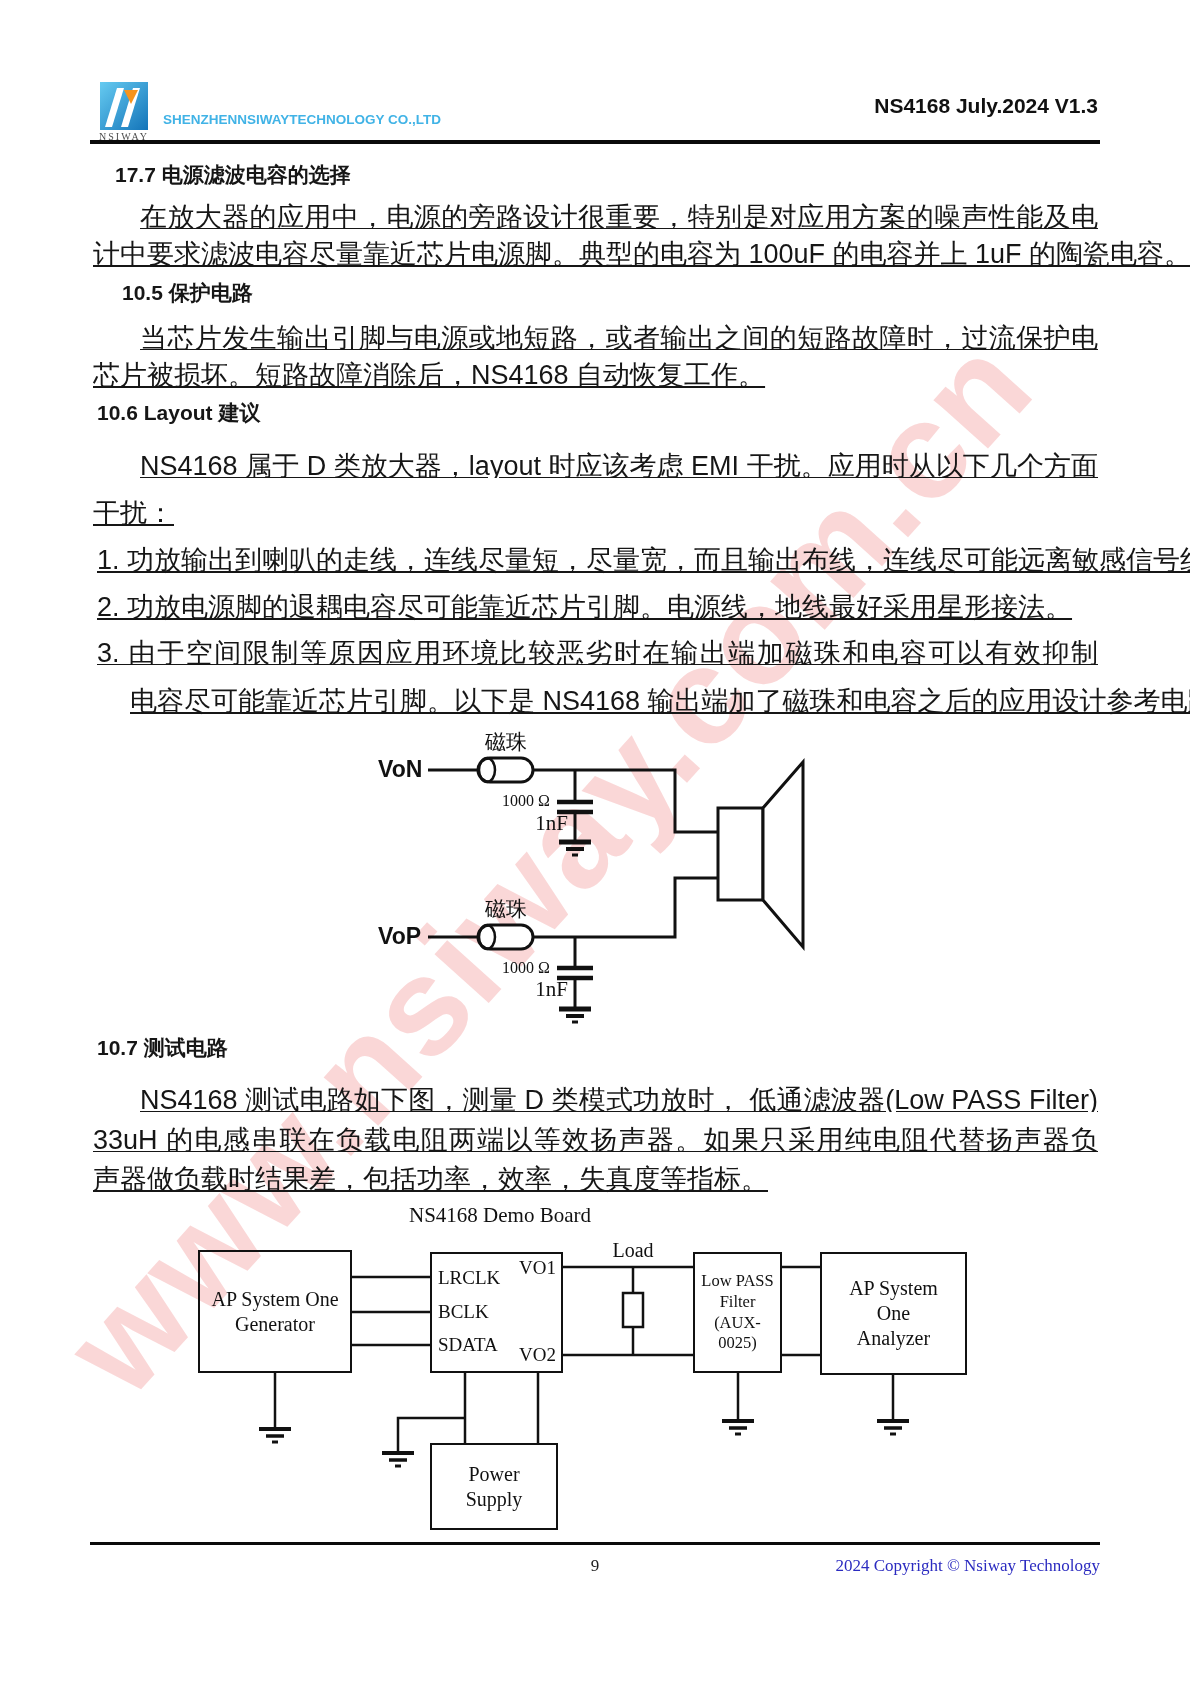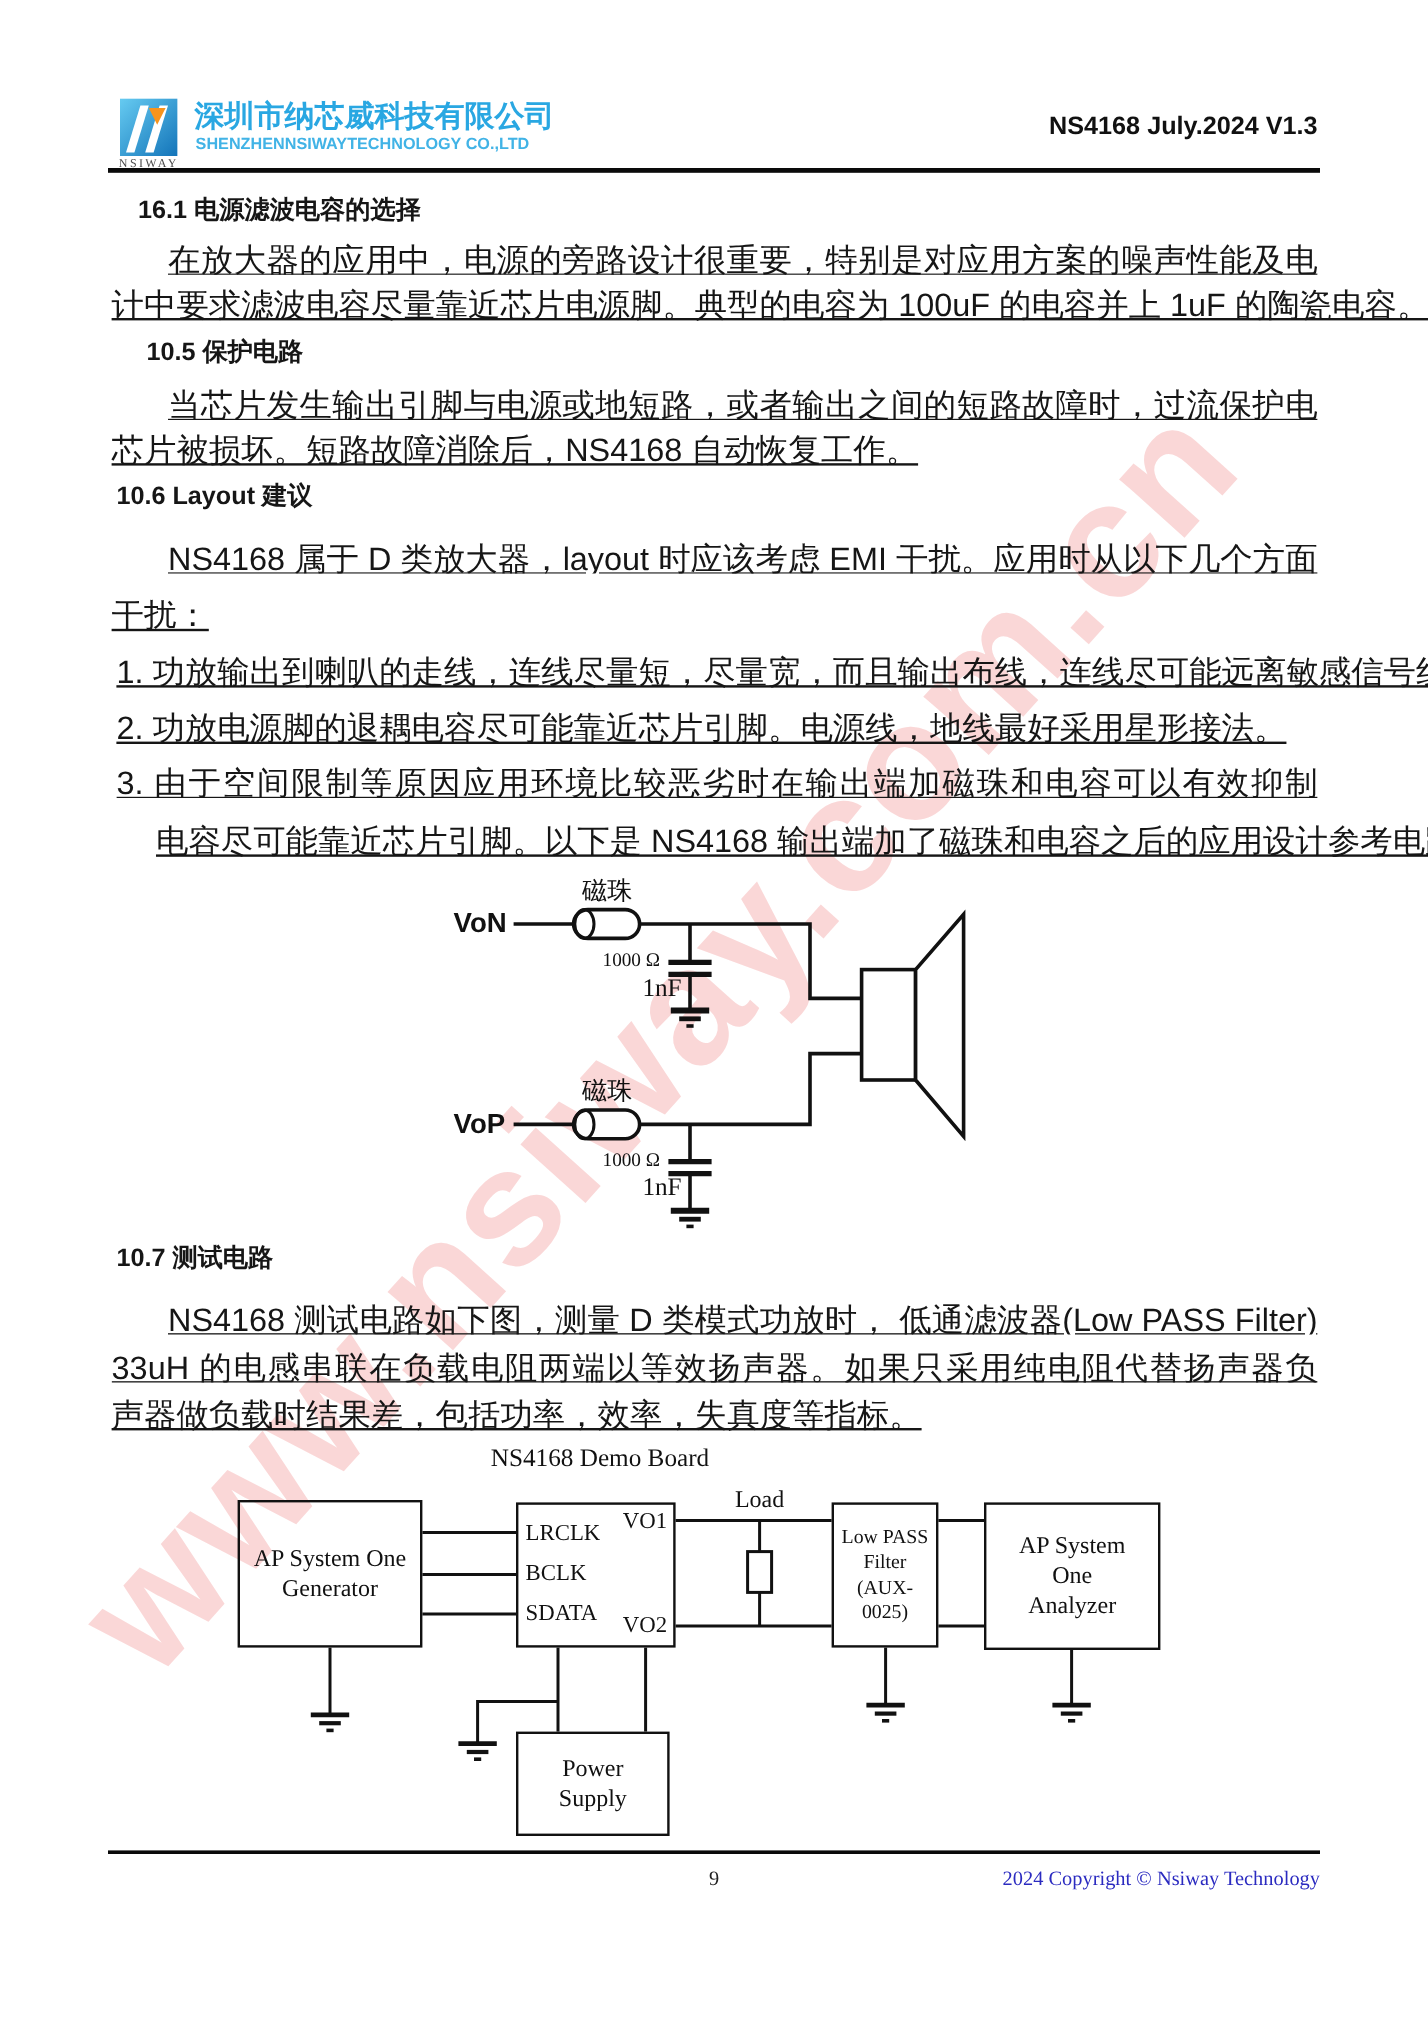--- a/index.html
+++ b/index.html
@@ -69,26 +69,25 @@
           <stop offset="0" stop-color="#66cbf1"></stop>
           <stop offset="1" stop-color="#1374b9"></stop>
         </linearGradient>
       </defs>
       <rect x="0" y="0" width="48" height="48" fill="url(#lg)"></rect>
       <polygon points="5,45 17,6 24,6 12,45" fill="#ffffff"></polygon>
       <polygon points="21,45 33,6 40,6 28,45" fill="#ffffff"></polygon>
       <polygon points="24,8 38,8 31,22" fill="#f7941d"></polygon>
     </svg>
     <div class="logo-word">NSIWAY</div>
-    <div class="company-cn">深圳市纳芯威科技有限公司</div>
     <div class="company-en">SHENZHENNSIWAYTECHNOLOGY CO.,LTD</div>
     <div class="doc-version">NS4168 July.2024 V1.3</div>
     <div class="header-rule"></div>
 
-    <div class="heading" style="left:115px; top:161px;">16.1  电源滤波电容的选择</div>
+    <div class="heading" style="left:115px; top:161px;">17.7  电源滤波电容的选择</div>
     <div class="bline fill" style="left:140px; top:199px; width:958px;">在放大器的应用中，电源的旁路设计很重要，特别是对应用方案的噪声性能及电源电压抑制性能。设</div>
     <div class="bline" style="left:93px; top:236px;">计中要求滤波电容尽量靠近芯片电源脚。典型的电容为 100uF 的电容并上 1uF 的陶瓷电容。</div>
 
     <div class="heading" style="left:122px; top:279px;">10.5  保护电路</div>
     <div class="bline fill" style="left:140px; top:320px; width:958px;">当芯片发生输出引脚与电源或地短路，或者输出之间的短路故障时，过流保护电路会关断芯片以防止</div>
     <div class="bline" style="left:93px; top:357px;">芯片被损坏。短路故障消除后，NS4168 自动恢复工作。</div>
 
     <div class="heading" style="left:97px; top:399px;">10.6 Layout 建议</div>
     <div class="bline fill" style="left:140px; top:448px; width:958px;">NS4168 属于 D 类放大器，layout 时应该考虑 EMI 干扰。应用时从以下几个方面可以最大限度降低 EMI</div>
     <div class="bline" style="left:93px; top:495px;">干扰：</div>

